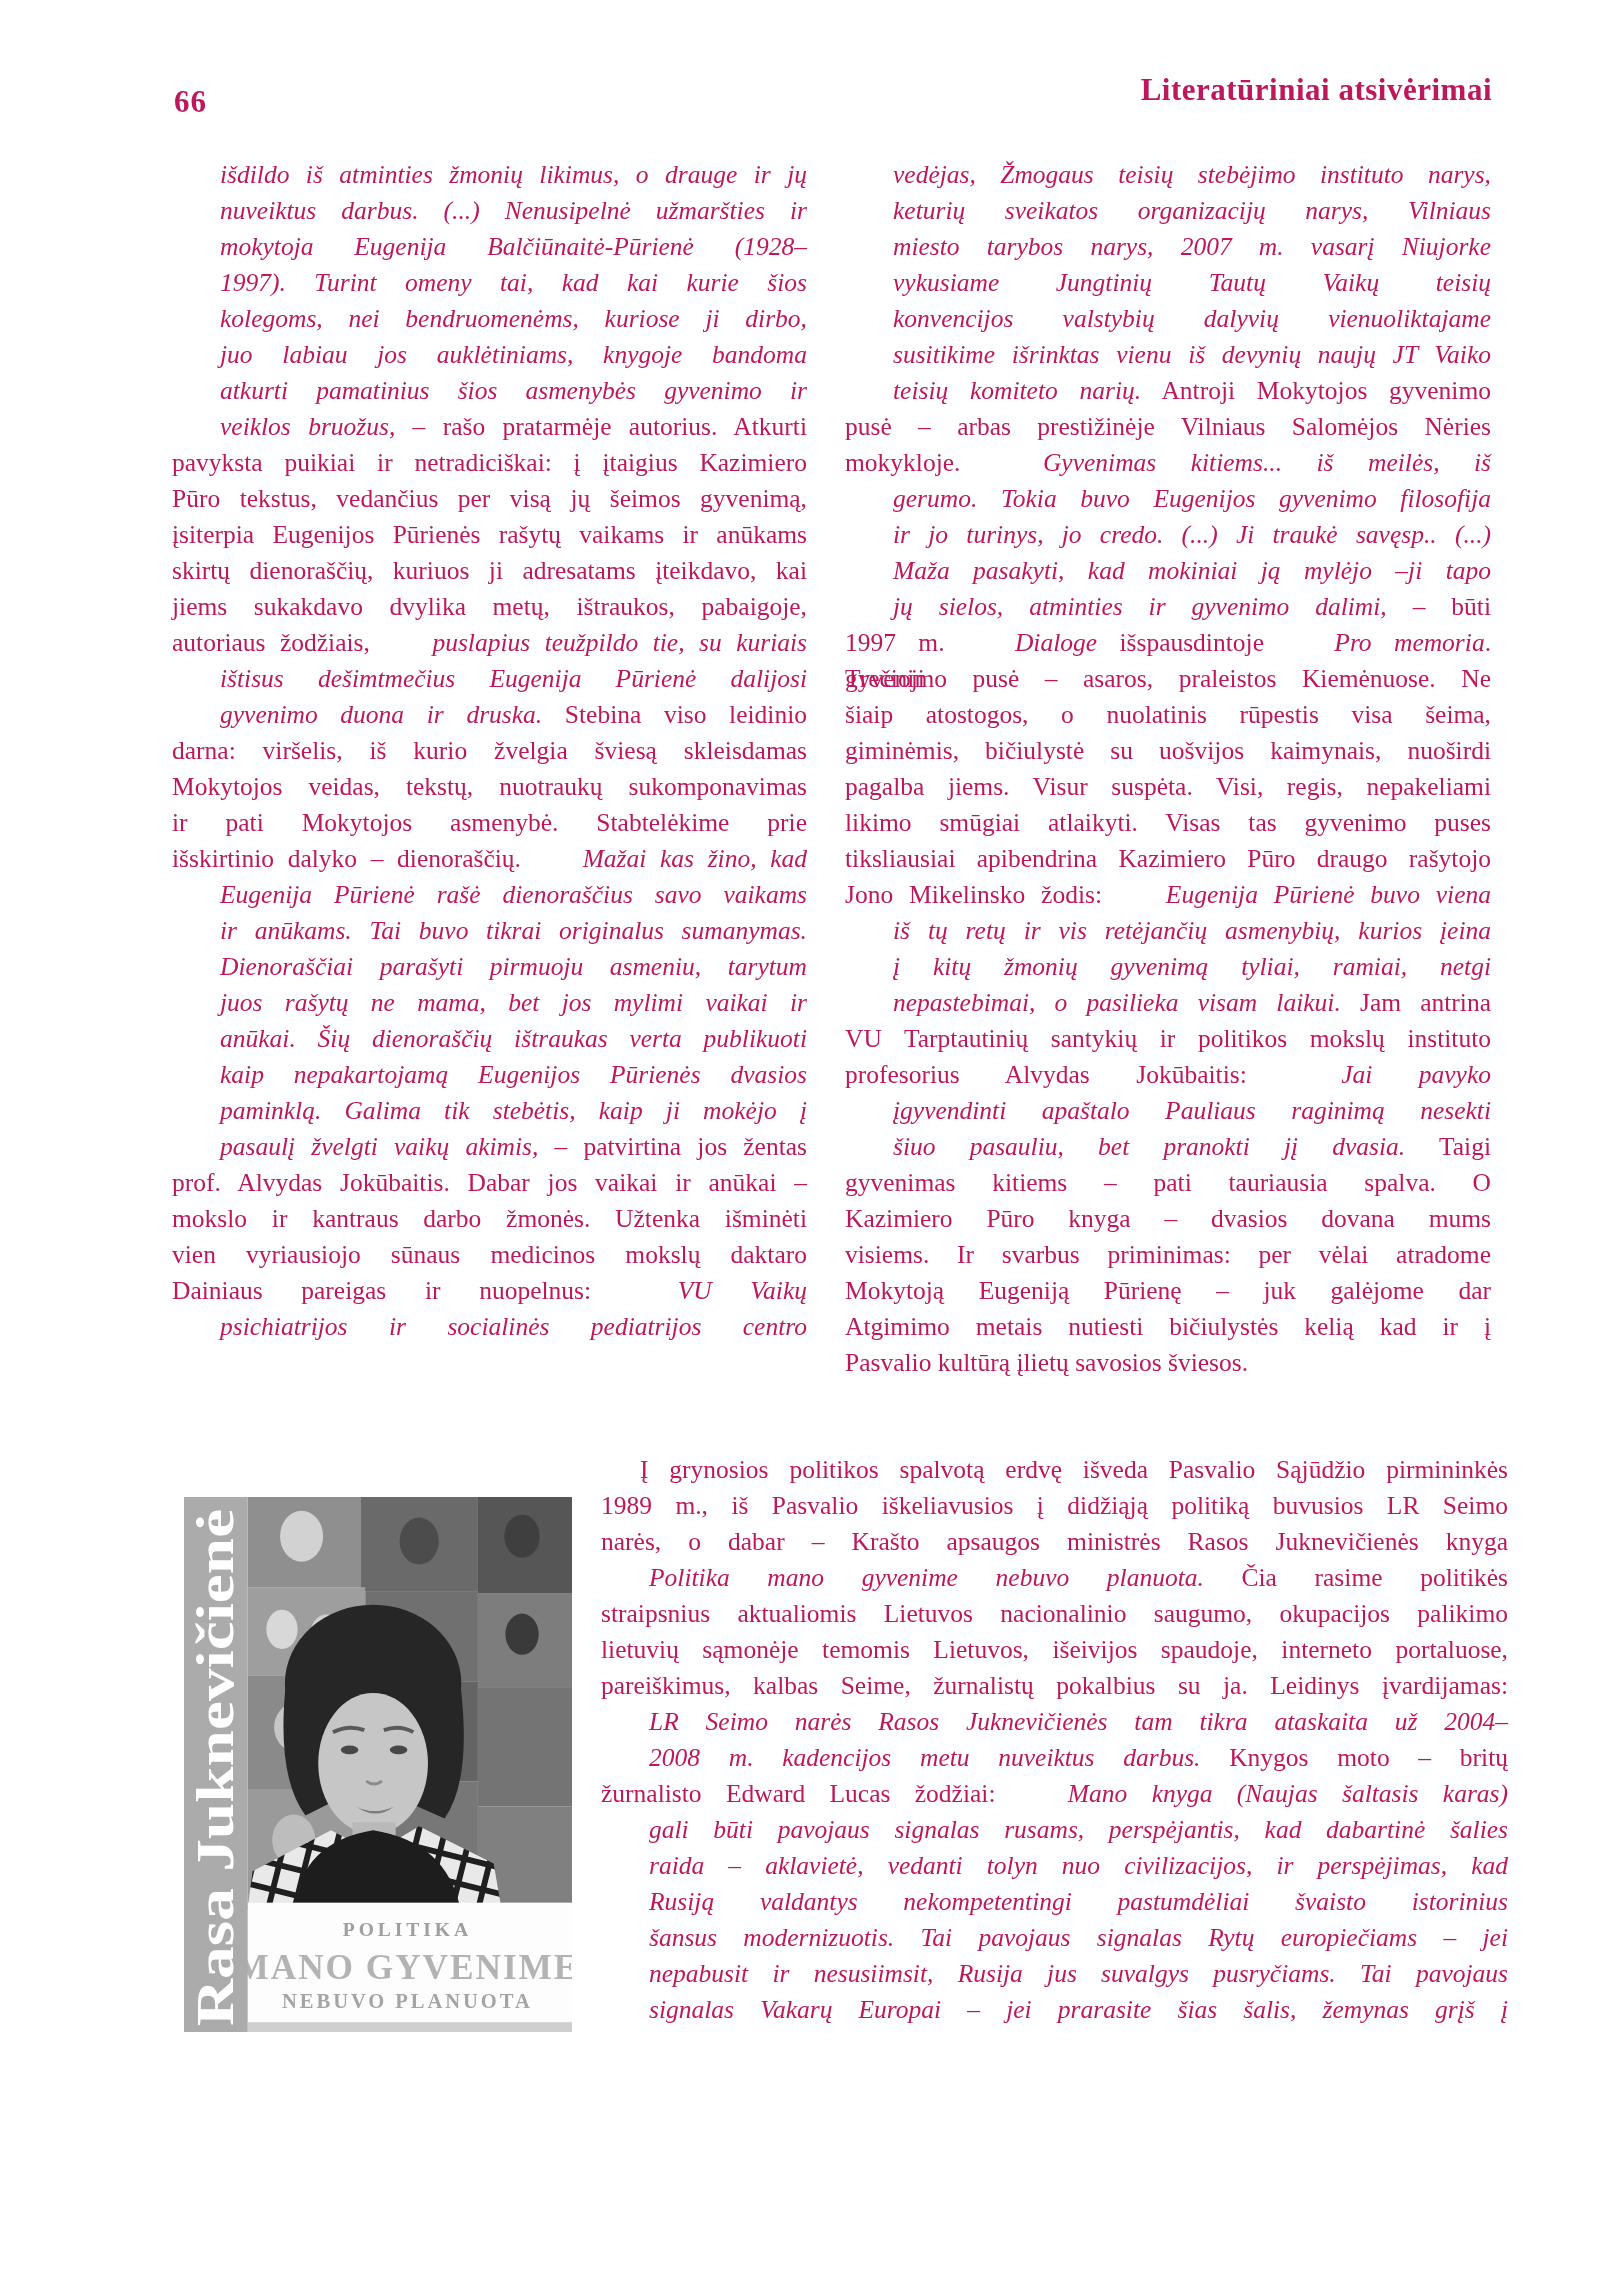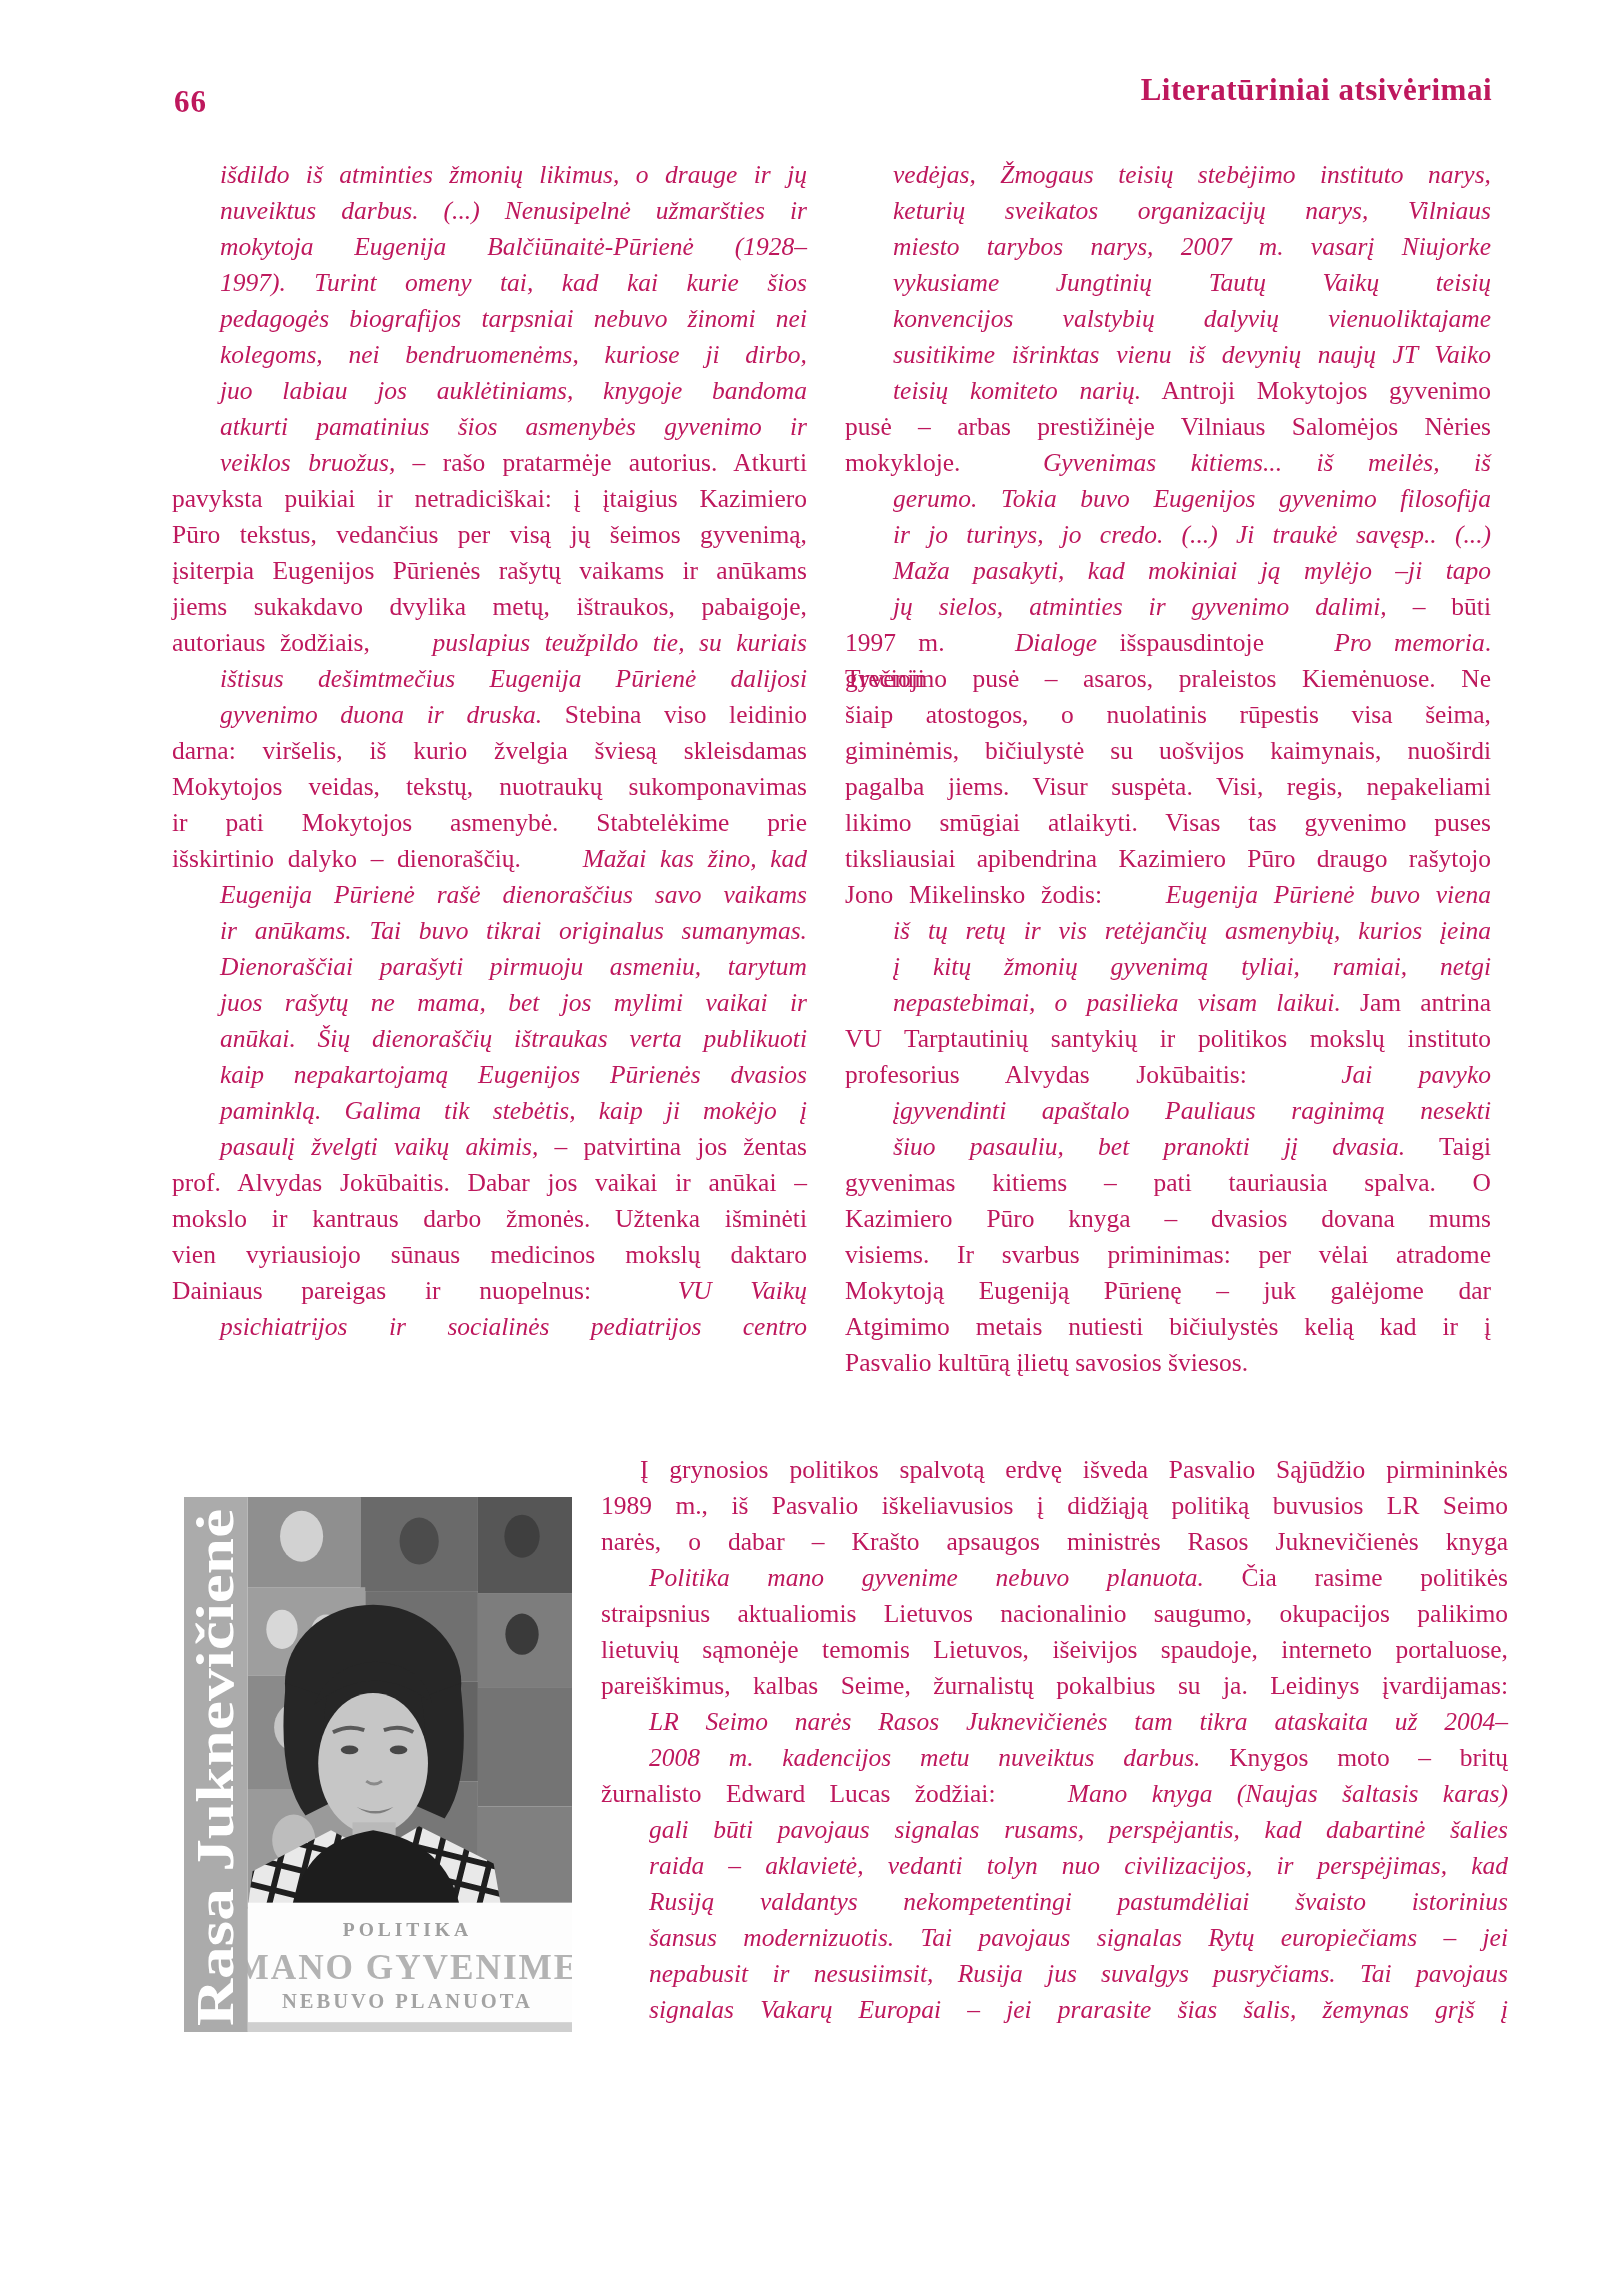--- a/index.html
+++ b/index.html
@@ -53,28 +53,28 @@
 
   <div class="pagenum">66</div>
   <div class="runhead">Literatūriniai atsivėrimai</div>
 
   <div class="cols">
     <div class="col col-left" id="col-left">
         <div class="ln"><span class="it">išdildo iš atminties žmonių likimus, o drauge ir jų</span></div>
         <div class="ln"><span class="it">nuveiktus darbus. (...) Nenusipelnė užmaršties ir</span></div>
         <div class="ln"><span class="it">mokytoja Eugenija Balčiūnaitė-Pūrienė (1928–</span></div>
         <div class="ln"><span class="it">1997). Turint omeny tai, kad kai kurie šios</span></div>
-        <div class="ln"><span class="it">pedagogės biografijos tarpsniai nebuvo žinomi nei</span></div>
         <div class="ln"><span class="it">kolegoms, nei bendruomenėms, kuriose ji dirbo,</span></div>
         <div class="ln"><span class="it">juo labiau jos auklėtiniams, knygoje bandoma</span></div>
         <div class="ln"><span class="it">atkurti pamatinius šios asmenybės gyvenimo ir</span></div>
         <div class="ln"><span class="it">veiklos bruožus,</span><span class="rm"> – rašo pratarmėje autorius. Atkurti</span></div>
         <div class="ln"><span class="rm">pavyksta puikiai ir netradiciškai: į įtaigius Kazimiero</span></div>
         <div class="ln"><span class="rm">Pūro tekstus, vedančius per visą jų šeimos gyvenimą,</span></div>
         <div class="ln"><span class="rm">įsiterpia Eugenijos Pūrienės rašytų vaikams ir anūkams</span></div>
+        <div class="ln"><span class="rm">skirtų dienoraščių, kuriuos ji adresatams įteikdavo, kai</span></div>
         <div class="ln"><span class="rm">jiems sukakdavo dvylika metų, ištraukos, pabaigoje,</span></div>
         <div class="ln"><span class="rm">autoriaus žodžiais, </span><span class="it">puslapius teužpildo tie, su kuriais</span></div>
         <div class="ln"><span class="it">ištisus dešimtmečius Eugenija Pūrienė dalijosi</span></div>
         <div class="ln"><span class="it">gyvenimo duona ir druska.</span><span class="rm"> Stebina viso leidinio</span></div>
         <div class="ln"><span class="rm">darna: viršelis, iš kurio žvelgia šviesą skleisdamas</span></div>
         <div class="ln"><span class="rm">Mokytojos veidas, tekstų, nuotraukų sukomponavimas</span></div>
         <div class="ln"><span class="rm">ir pati Mokytojos asmenybė. Stabtelėkime prie</span></div>
         <div class="ln"><span class="rm">išskirtinio dalyko – dienoraščių. </span><span class="it">Mažai kas žino, kad</span></div>
         <div class="ln"><span class="it">Eugenija Pūrienė rašė dienoraščius savo vaikams</span></div>
         <div class="ln"><span class="it">ir anūkams. Tai buvo tikrai originalus sumanymas.</span></div>

